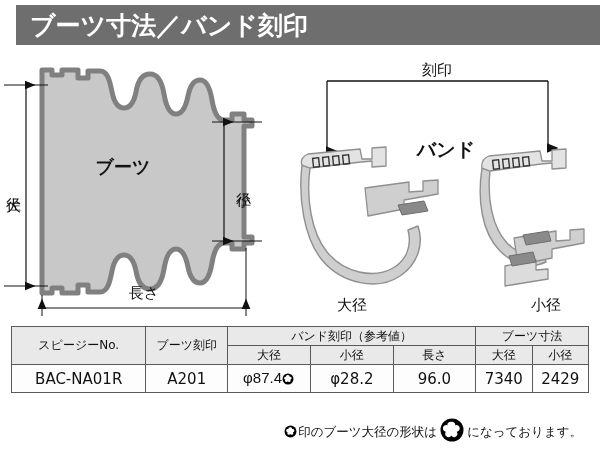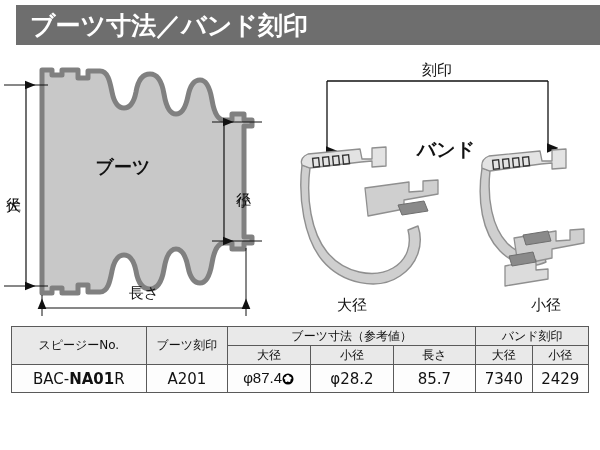--- a/index.html
+++ b/index.html
@@ -44,21 +44,21 @@
   }
   table.spec th{
     background:#e9e9e9;font-weight:normal;font-size:12px;color:#111;
   }
   table.spec td{
     background:#fdfdfd;font-size:15px;color:#111;height:27px;
   }
   .h-tall{height:19px;}
   .h-sub{height:18px;}
   .nobr{white-space:nowrap;}
-  .bold-part{font-weight:bold;}
+  .bold-part{font-weight:normal;}
   .phi{font-family:Liberation Sans, sans-serif;}
 
   
   .footnote{
     position:absolute;left:0;top:418px;width:600px;
     display:flex;align-items:center;justify-content:flex-end;
     padding-right:18px;box-sizing:border-box;
     font-size:12.5px;color:#111;
     font-family:"DejaVu Sans","Liberation Sans",sans-serif;
   }
@@ -222,22 +222,22 @@
   </div>
 
   <div class="tablewrap">
     <table class="spec">
       <tbody>
         <tr>
           <th rowspan="2" class="h-tall" style="width:135px">
             <span>スピージーNo.</span>
           </th>
           <th rowspan="2" class="h-tall" style="width:82px">ブーツ刻印</th>
-          <th colspan="3" class="h-sub">ブーツ寸法（参考値）</th>
-          <th colspan="2" class="h-sub">バンド刻印</th>
+          <th colspan="3" class="h-sub">バンド刻印（参考値）</th>
+          <th colspan="2" class="h-sub">ブーツ寸法</th>
         </tr>
         <tr>
           <th class="h-sub" style="width:83px">大径</th>
           <th class="h-sub" style="width:83px">小径</th>
           <th class="h-sub" style="width:83px">長さ</th>
           <th class="h-sub" style="width:56px">大径</th>
           <th class="h-sub" style="width:56px">小径</th>
         </tr>
         <tr>
           <td>
@@ -250,22 +250,37 @@
             <span class="nobr">
               <span class="phi">φ87.4</span><span class="mark-sm">
                 <svg width="12" height="12" viewBox="0 0 24 24">
                   <circle cx="12" cy="12" r="11" fill="#000"></circle>
                   <path fill="#fff" d="M12 4.2c2.0 0 3.3 1.6 3.0 3.3 1.6-0.7 3.5 0.2 4.0 2.0 0.5 1.9-0.8 3.6-2.6 3.8 1.1 1.3 0.9 3.3-0.6 4.3-1.5 1.0-3.4 0.5-4.2-1.0-0.8 1.5-2.8 2.0-4.2 1.0-1.5-1.0-1.7-3.0-0.6-4.3-1.8-0.2-3.1-1.9-2.6-3.8 0.5-1.8 2.4-2.7 4.0-2.0-0.3-1.7 1.0-3.3 3.0-3.3z"></path>
                 </svg>
               </span>
             </span>
           </td>
           <td class="phi">φ28.2</td>
-          <td>85.7</td>
+          <td>96.0</td>
           <td>7340</td>
           <td>2429</td>
         </tr>
       </tbody>
     </table>
   </div>
 
+  <div class="footnote">
+    <span class="txt">
+      <span class="mark-sm">
+        <svg width="13" height="13" viewBox="0 0 24 24">
+          <circle cx="12" cy="12" r="11" fill="#000"></circle>
+          <path fill="#fff" d="M12 4.2c2.0 0 3.3 1.6 3.0 3.3 1.6-0.7 3.5 0.2 4.0 2.0 0.5 1.9-0.8 3.6-2.6 3.8 1.1 1.3 0.9 3.3-0.6 4.3-1.5 1.0-3.4 0.5-4.2-1.0-0.8 1.5-2.8 2.0-4.2 1.0-1.5-1.0-1.7-3.0-0.6-4.3-1.8-0.2-3.1-1.9-2.6-3.8 0.5-1.8 2.4-2.7 4.0-2.0-0.3-1.7 1.0-3.3 3.0-3.3z"></path>
+        </svg>
+      </span><span>印のブーツ大径の形状は</span><span class="mark-lg">
+        <svg width="24" height="24" viewBox="0 0 24 24">
+          <circle cx="12" cy="12" r="11.5" fill="#000"></circle>
+          <path fill="#fff" d="M12 3.8c2.2 0 3.6 1.8 3.2 3.6 1.8-0.8 3.9 0.2 4.4 2.2 0.6 2.1-0.9 4.0-2.9 4.2 1.2 1.5 1.0 3.7-0.7 4.8-1.7 1.1-3.8 0.5-4.7-1.1-0.9 1.6-3.1 2.2-4.7 1.1-1.7-1.1-1.9-3.3-0.7-4.8-2.0-0.2-3.4-2.1-2.9-4.2 0.5-2.0 2.6-3.0 4.4-2.2-0.4-1.8 1.0-3.6 3.2-3.6z"></path>
+        </svg>
+      </span><span>になっております。</span>
+    </span>
+  </div>
 
 </div>
 
 </body></html>

